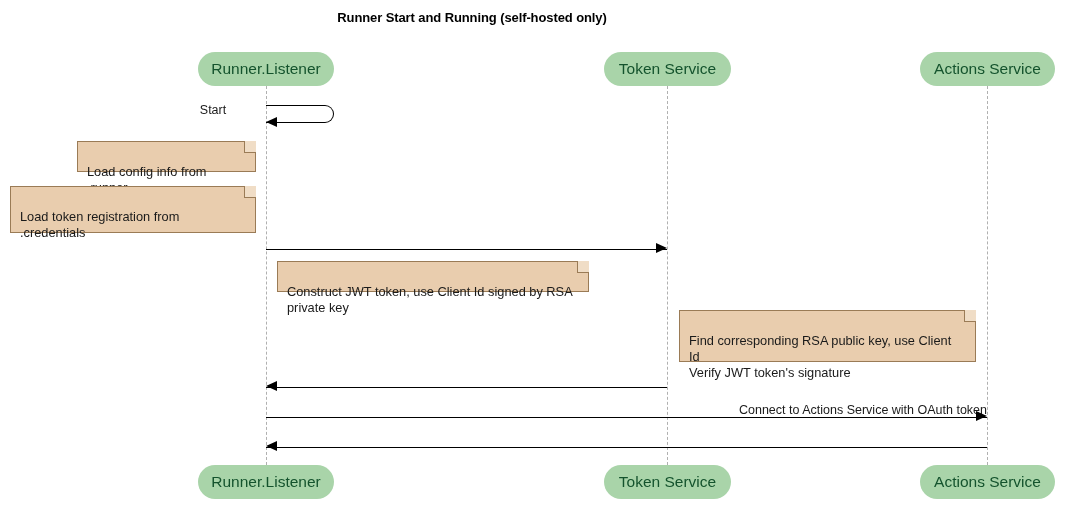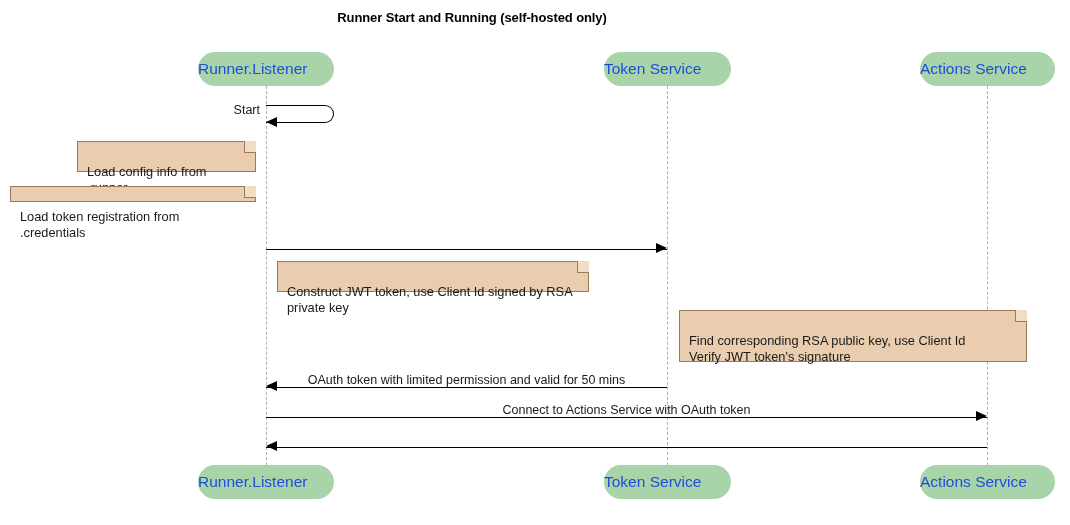--- a/index.html
+++ b/index.html
@@ -35,23 +35,23 @@
     margin-left: 36px;
   }
   
   .participant {
     position: absolute;
     height: 34px;
     border-radius: 17px;
     background: #a9d4a9;
     display: flex;
     align-items: center;
-    justify-content: flex-start;
+    justify-content: center;
     font-size: 15.5px;
-    color: #1d4ed8;
+    color: #14532d;
     box-sizing: border-box;
   }
   
   .lifeline {
     position: absolute;
     width: 0;
     border-left: 1px dashed #b0b0b0;
   }
   
   .msg {
@@ -149,56 +149,55 @@
   <div class="participant" style="left:198px; top:465px; width:136px;">
     <span>Runner.Listener</span>
   </div>
   <div class="participant" style="left:604px; top:465px; width:127px;">
     <span>Token Service</span>
   </div>
   <div class="participant" style="left:920px; top:465px; width:135px;">
     <span>Actions Service</span>
   </div>
 
-  <div class="msg-label left-of" style="left:166px; top:103px; width:94px;">Start</div>
+  <div class="msg-label left-of" style="left:166px; top:103px; width:94px;text-align:center;">Start</div>
   <div class="selfloop" style="left:266px; top:105px; width:68px; height:18px;"></div>
   <div class="arrowhead left" style="left:266px; top:117px;"></div>
 
   <div class="note" style="left:77px; top:141px; width:179px; height:31px;">
     <span>Load config info from .runner</span>
     <span class="fold-cut"></span>
     <span class="fold"></span>
   </div>
 
-  <div class="note" style="left:10px; top:186px; width:246px; height:16px;">
+  <div class="note" style="left:10px; top:186px; width:246px; height:47px;">
     <span>Load token registration from .credentials</span>
     <span class="fold-cut"></span>
     <span class="fold"></span>
   </div>
 
   <div class="msg" style="left:266px; top:249px; width:401px;"></div>
   <div class="arrowhead right" style="left:656px; top:243px;"></div>
 
   <div class="note" style="left:277px; top:261px; width:312px; height:31px;">
     <span>Construct JWT token, use Client Id signed by RSA private key</span>
     <span class="fold-cut"></span>
     <span class="fold"></span>
   </div>
 
-  <div class="note" style="left:679px; top:310px; width:348px; height:52px;">
+  <div class="note" style="left:679px; top:310px; width:297px; height:52px;">
     <span>Find corresponding RSA public key, use Client Id
 Verify JWT token's signature</span>
     <span class="fold-cut"></span>
     <span class="fold"></span>
   </div>
 
-  <div class="msg-label" style="left:266px; top:373px; width:401px;">OAuth token with limited permission and valid for 50 mins</div>
   <div class="msg" style="left:266px; top:387px; width:401px;"></div>
   <div class="arrowhead left" style="left:266px; top:381px;"></div>
 
-  <div class="msg-label" style="left:266px; top:403px; width:721px;">Connect to Actions Service with OAuth token</div>
+  <div class="msg-label" style="left:266px; top:403px; width:721px;text-align:right;">Connect to Actions Service with OAuth token</div>
   <div class="msg" style="left:266px; top:417px; width:721px;"></div>
   <div class="arrowhead right" style="left:976px; top:411px;"></div>
 
   <div class="msg" style="left:266px; top:447px; width:721px;"></div>
   <div class="arrowhead left" style="left:266px; top:441px;"></div>
 
 </div>
 
 </body></html>

